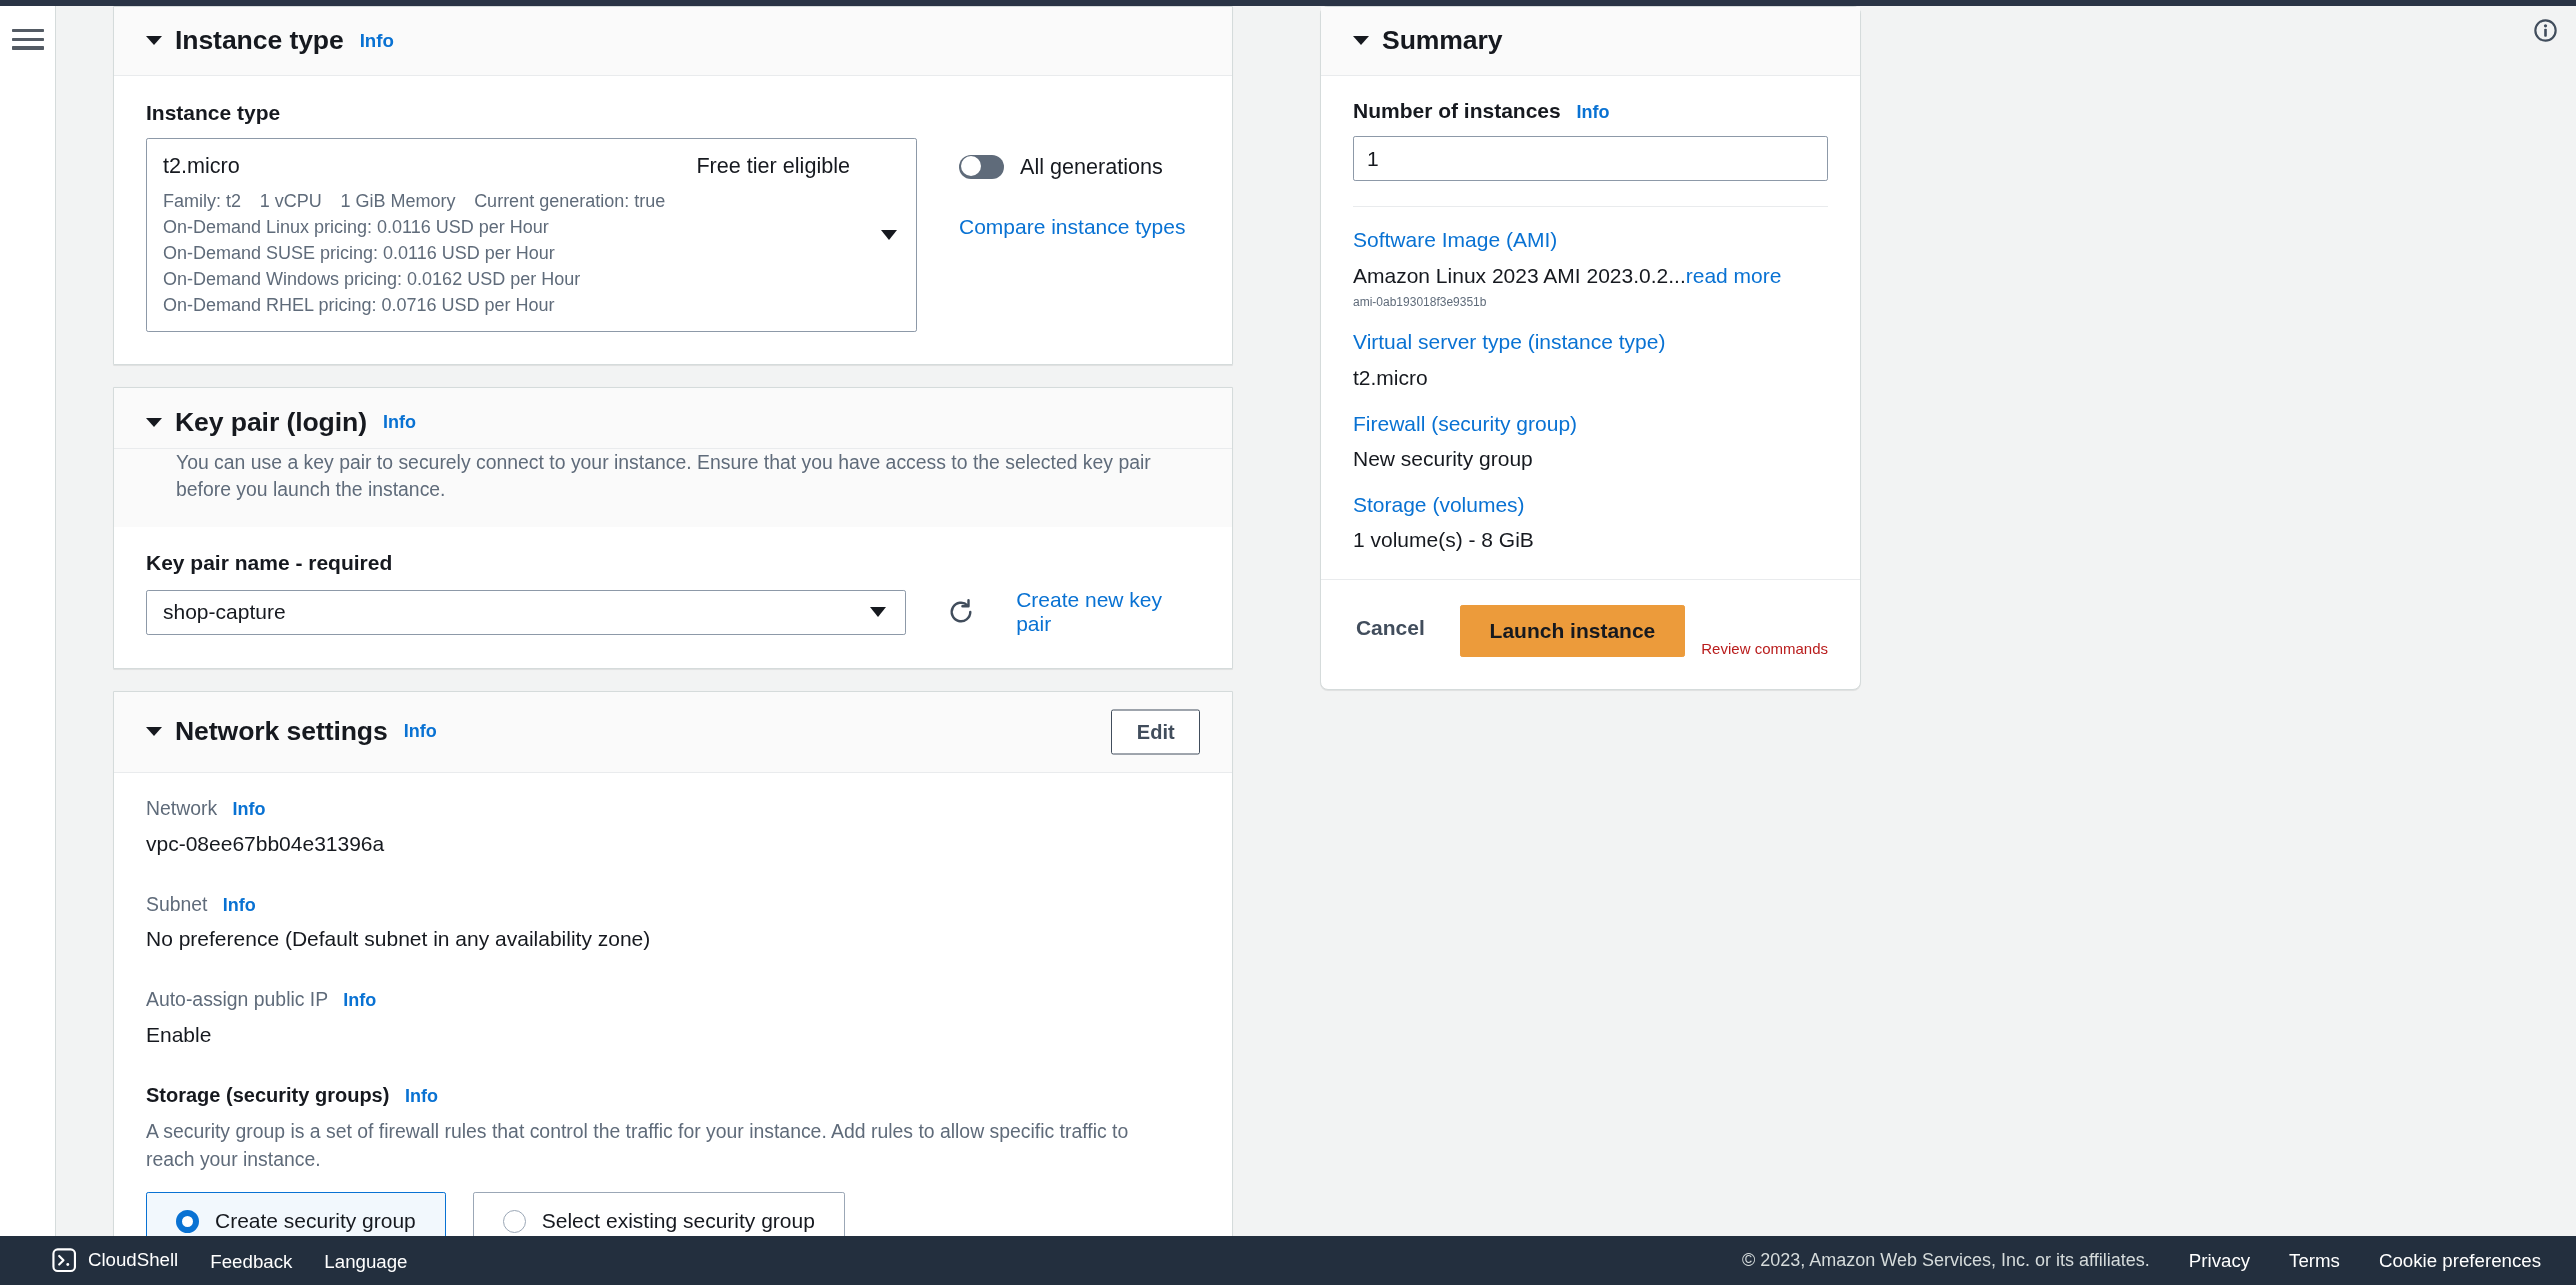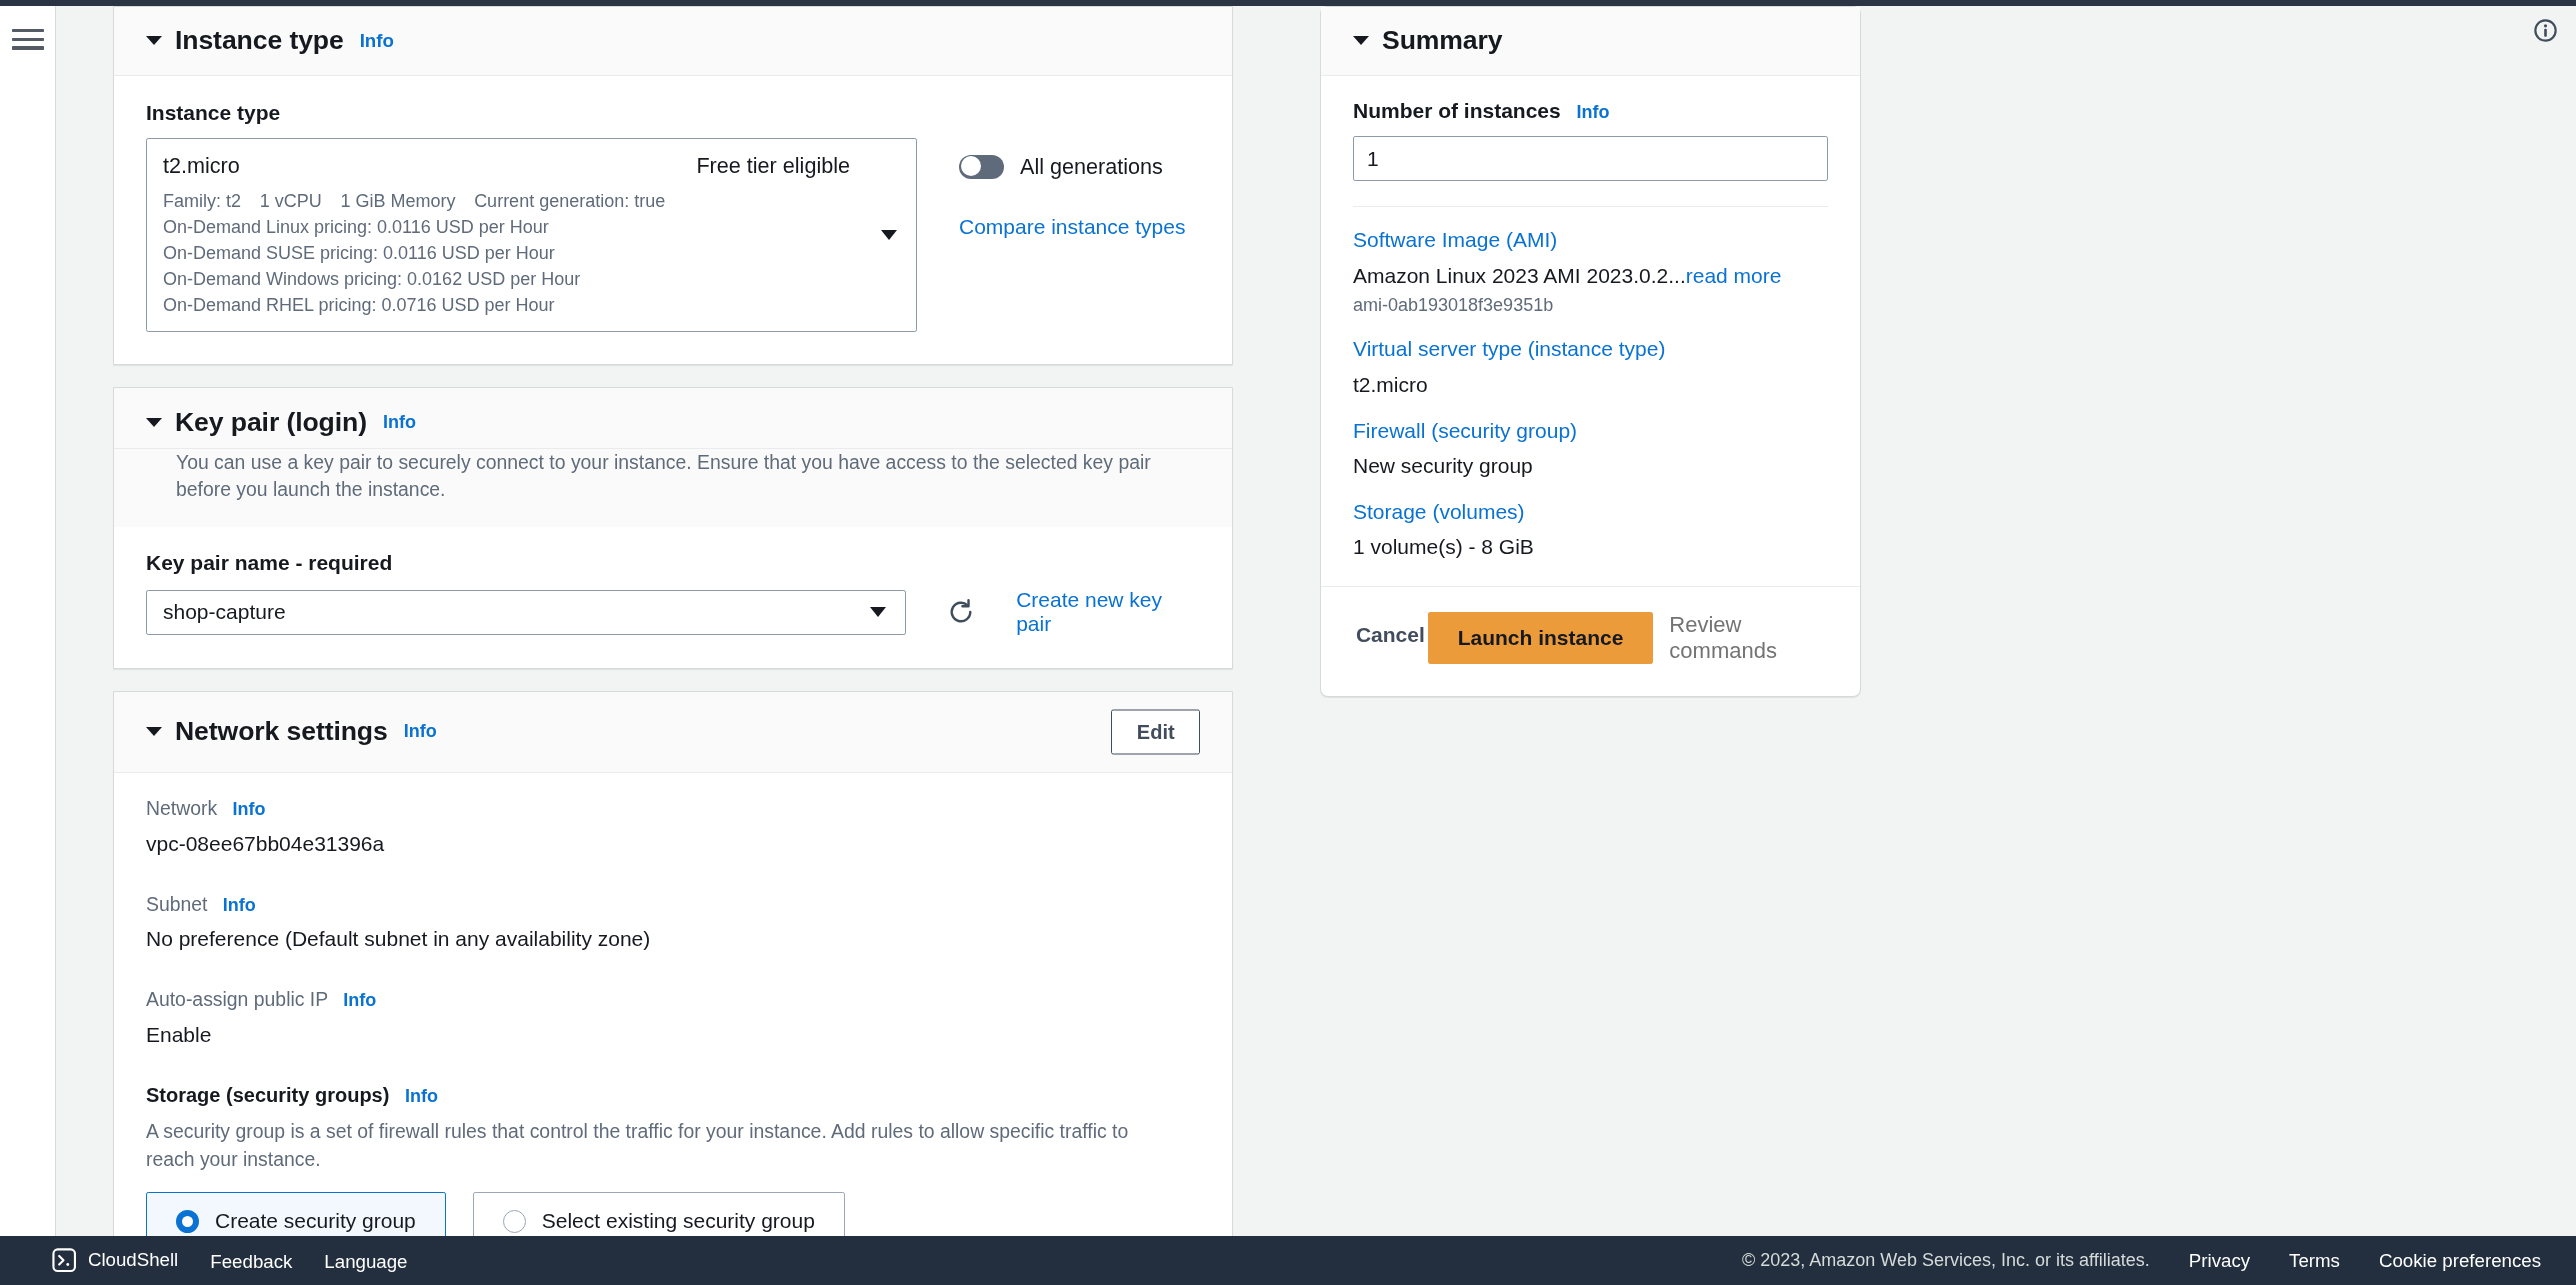--- a/index.html
+++ b/index.html
@@ -150,38 +150,38 @@
   .num-input {
     margin-top: 13px; width: 100%; height: 45px;
     border: 1.4px solid #8d99a8; border-radius: 2.2px; background:#fff;
     font-family: "Liberation Sans", sans-serif;
     font-size: 21px; color:#16191f; padding: 0 13px;
   }
   .sum-divider { border-top: 0.7px solid #e9ebed; margin: 24.4px 0 0 0; }
   .sum-group { padding-top: 21.6px; }
   .sum-link { color: #0972d3; font-size: 21px; cursor: pointer; display:block; }
   .sum-val { font-size: 21px; color:#16191f; margin-top: 11.5px; }
-  .sum-sub { font-size: 18px; color:#5f6b7a; margin-top: 7.2px; }
+  .sum-sub { font-size: 12px; color:#5f6b7a; margin-top: 7.2px; }
   .sum-actions {
     border-top: 0.7px solid #e9ebed; margin-top: 24.4px;
     padding: 24.4px 32px 32px 32px;
     display: flex; align-items: flex-start; justify-content: space-between;
   }
   .cancel-btn {
     background: none; border: none; font-family: "Liberation Sans", sans-serif;
     font-size: 21px; font-weight: bold; color: #414d5c; cursor: pointer; padding: 11.5px 2.9px;
   }
   .launch-col { display:flex; flex-direction: row; align-items: flex-end; gap: 16px; }
   .launch-btn {
     background: #ec9b3b; border: 0.7px solid #ec9b3b; border-radius: 2.2px;
     font-family: "Liberation Sans", sans-serif;
     font-size: 21px; font-weight: bold; color: #16191f;
     padding: 13px 29px; cursor: pointer; white-space: nowrap;
   }
-  .review-link { color: #737373; font-size: 22px; cursor: pointer; }
+  .review-link { color: #b91c1c; font-size: 15px; cursor: pointer; }
 
   
   .footer {
     position: absolute; bottom: 0; left: 0; width: 2576px; height: 49px;
     background: #232f3e; display: flex; align-items: center;
     padding: 0 35px 0 20px; color: #ffffff;
   }
   .footer-left { display: flex; align-items: flex-end; gap: 32px; padding-left: 32px; }
   .cs-item { display: flex; align-items: center; gap: 11.5px; cursor: pointer; }
   .cs-icon { width: 24.4px; height: 24.4px; flex:none; }

